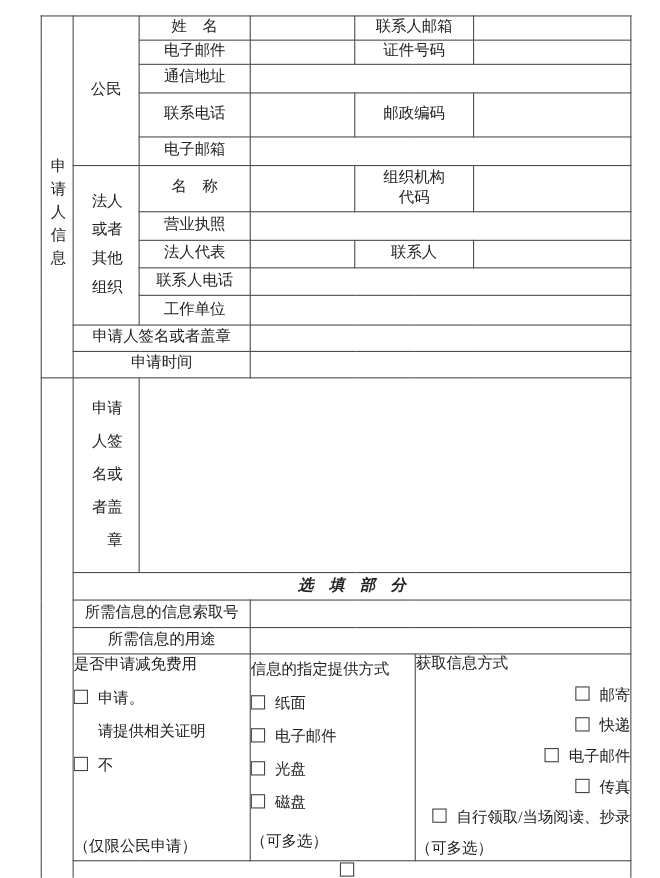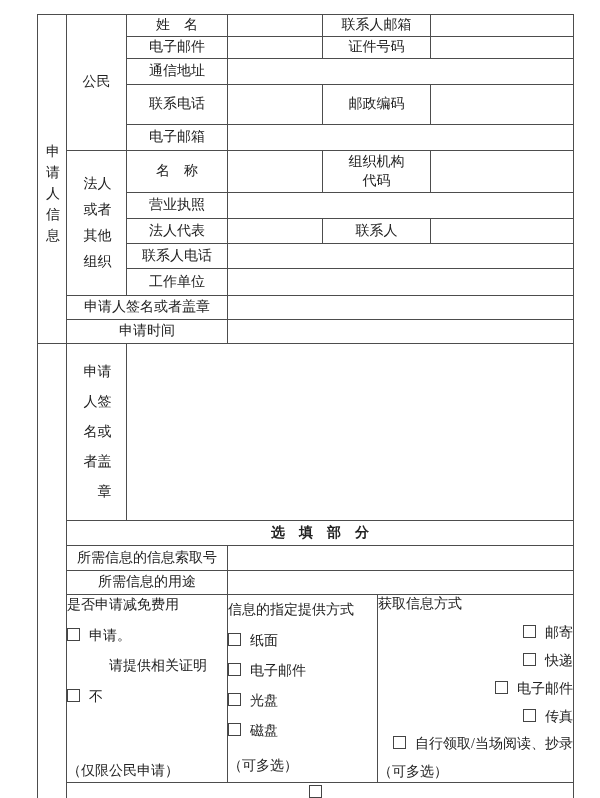--- a/index.html
+++ b/index.html
@@ -21,31 +21,31 @@
   }
   
   .vtext{display:inline-block;width:1.15em;word-break:break-all;text-align:right;}
   .v-applicant{line-height:21px;position:relative;top:14px;}
   .v-info{line-height:29px;margin-left:40px;}
   
   .wrap2{display:inline-block;width:2.15em;word-break:break-all;text-align:right;}
   .lh26{line-height:26px;}
   .lh30{line-height:30px;}
   .preline{white-space:pre-line;}
-  .header-optional{font-weight:bold;font-size:15px;}
+  .header-optional{font-weight:bold;font-size:15px;font-style:italic;}
   
   td.optcell{vertical-align:top;text-align:left;padding:7px 4px 5px 9px;}
   .opt{white-space:nowrap;margin:0 0 11px 0;text-align:left;}
   .opt-title{margin:0 0 12px 0;white-space:nowrap;text-align:left;}
   .cb{
     display:inline-block;width:11px;height:11px;
     border:1px solid #444444;background:#ffffff;
     margin-right:9px;vertical-align:-1px;
   }
-  .indent-note{margin:0 0 12px 22px;white-space:nowrap;text-align:center;}
+  .indent-note{margin:0 0 12px 22px;white-space:nowrap;text-align:left;}
   .footnote{white-space:nowrap;text-align:left;}
   .fee-footnote{margin-top:56px;}
   .prov-footnote{margin-top:16px;}
   .obt-footnote{margin-top:2px;}
   .obt .opt{margin-bottom:9px;text-align:right;}
   .obt .opt-title{margin-bottom:10px;}
   td.notecell{text-align:left;padding:3px 4px 3px 19px;}
 </style>
 </head>
 <body>

